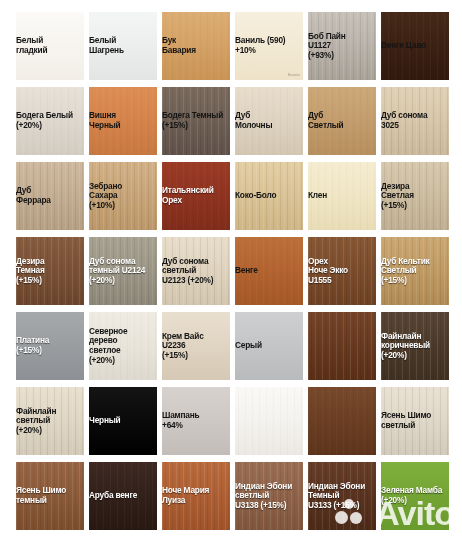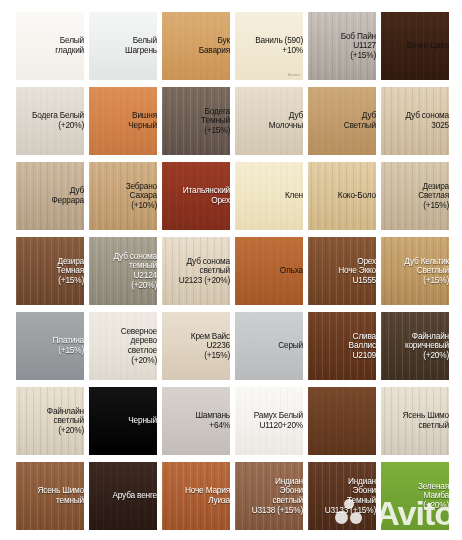--- a/index.html
+++ b/index.html
@@ -50,28 +50,27 @@
   .swatch .tex {
     position: absolute;
     inset: 0;
     z-index: 0;
   }
 
   .swatch .label {
     position: relative;
     z-index: 2;
     width: 78px;
-    text-align: right;
-    font-weight: normal;
+    text-align: left;
+    font-weight: bold;
     font-size: 8.3px;
     line-height: 9.6px;
     letter-spacing: -0.2px;
     white-space: pre-line;
     word-break: keep-all;
-    padding-left: 16px;
   }
 
   .dark-text .label { color: #141414; }
   .light-text .label {
     color: #ffffff;
     text-shadow: 0 1px 1px rgba(0,0,0,0.55);
   }
 
   
   .grain {
@@ -168,21 +167,21 @@
         <div class="tex" style="background: linear-gradient(rgb(246, 239, 221) 0%, rgb(242, 233, 212) 50%, rgb(238, 227, 201) 100%);"></div>
         <div class="label">Ваниль (590)
 +10%</div>
         <div class="stamp">Вениль</div>
       </div>
       <div class="swatch dark-text">
         <div class="tex" style="background: linear-gradient(rgb(198, 192, 184) 0%, rgb(185, 178, 170) 50%, rgb(169, 162, 153) 100%);"></div>
         <div class="grain strong"></div>
         <div class="label">Боб Пайн
 U1127
-(+15%)</div>
+(+93%)</div>
       </div>
       <div class="swatch dark-text">
         <div class="tex" style="background: linear-gradient(rgb(70, 41, 24) 0%, rgb(59, 33, 19) 50%, rgb(49, 25, 13) 100%);"></div>
         <div class="grain soft"></div>
         <div class="label">Венге Цаво</div>
       </div>
       <div class="swatch dark-text">
         <div class="tex" style="background: linear-gradient(rgb(231, 225, 216) 0%, rgb(222, 215, 205) 50%, rgb(211, 204, 193) 100%);"></div>
         <div class="grain soft"></div>
         <div class="label">Бодега Белый
@@ -231,28 +230,28 @@
 Сахара
 (+10%)</div>
       </div>
       <div class="swatch light-text">
         <div class="tex" style="background: linear-gradient(rgb(155, 59, 38) 0%, rgb(142, 51, 32) 50%, rgb(128, 44, 27) 100%);"></div>
         <div class="grain soft"></div>
         <div class="label">Итальянский
 Орех</div>
       </div>
       <div class="swatch dark-text">
+        <div class="tex" style="background: linear-gradient(rgb(227, 205, 163) 0%, rgb(217, 194, 149) 50%, rgb(207, 182, 134) 100%);"></div>
+        <div class="grain strong"></div>
+        <div class="label">Коко-Боло</div>
+      </div>
+      <div class="swatch dark-text">
         <div class="tex" style="background: linear-gradient(rgb(245, 236, 209) 0%, rgb(240, 230, 196) 50%, rgb(232, 220, 182) 100%);"></div>
         <div class="grain soft"></div>
         <div class="label">Клен</div>
-      </div>
-      <div class="swatch dark-text">
-        <div class="tex" style="background: linear-gradient(rgb(227, 205, 163) 0%, rgb(217, 194, 149) 50%, rgb(207, 182, 134) 100%);"></div>
-        <div class="grain strong"></div>
-        <div class="label">Коко-Боло</div>
       </div>
       <div class="swatch dark-text">
         <div class="tex" style="background: linear-gradient(rgb(215, 200, 173) 0%, rgb(203, 187, 159) 50%, rgb(191, 174, 146) 100%);"></div>
         <div class="grain strong"></div>
         <div class="label">Дезира
 Светлая
 (+15%)</div>
       </div>
       <div class="swatch light-text">
         <div class="tex" style="background: linear-gradient(rgb(135, 92, 63) 0%, rgb(122, 81, 54) 50%, rgb(107, 69, 44) 100%);"></div>
@@ -271,21 +270,21 @@
       <div class="swatch dark-text">
         <div class="tex" style="background: linear-gradient(rgb(232, 221, 202) 0%, rgb(222, 210, 189) 50%, rgb(210, 197, 174) 100%);"></div>
         <div class="grain strong"></div>
         <div class="label">Дуб сонома
 светлый
 U2123 (+20%)</div>
       </div>
       <div class="swatch dark-text">
         <div class="tex" style="background: linear-gradient(rgb(189, 111, 58) 0%, rgb(178, 99, 47) 50%, rgb(164, 88, 38) 100%);"></div>
         <div class="grain soft"></div>
-        <div class="label">Ольха</div>
+        <div class="label">Венге</div>
       </div>
       <div class="swatch light-text">
         <div class="tex" style="background: linear-gradient(rgb(135, 87, 53) 0%, rgb(123, 76, 44) 50%, rgb(109, 65, 35) 100%);"></div>
         <div class="grain strong"></div>
         <div class="label">Орех
 Ноче Экко
 U1555</div>
       </div>
       <div class="swatch light-text">
         <div class="tex" style="background: linear-gradient(rgb(203, 167, 114) 0%, rgb(191, 154, 99) 50%, rgb(176, 139, 85) 100%);"></div>
@@ -313,22 +312,20 @@
 U2236
 (+15%)</div>
       </div>
       <div class="swatch dark-text">
         <div class="tex" style="background: linear-gradient(rgb(205, 207, 209) 0%, rgb(195, 197, 199) 50%, rgb(184, 186, 188) 100%);"></div>
         <div class="label">Серый</div>
       </div>
       <div class="swatch light-text">
         <div class="tex" style="background: linear-gradient(rgb(117, 68, 41) 0%, rgb(103, 57, 31) 50%, rgb(90, 47, 23) 100%);"></div>
         <div class="grain strong"></div>
-        <div class="label">Слива Валлис
-U2109</div>
       </div>
       <div class="swatch light-text">
         <div class="tex" style="background: linear-gradient(rgb(87, 68, 53) 0%, rgb(75, 58, 42) 50%, rgb(63, 48, 34) 100%);"></div>
         <div class="grain strong"></div>
         <div class="label">Файнлайн
 коричневый
 (+20%)</div>
       </div>
       <div class="swatch dark-text">
         <div class="tex" style="background: linear-gradient(rgb(232, 223, 206) 0%, rgb(222, 213, 195) 50%, rgb(210, 201, 183) 100%);"></div>
@@ -342,22 +339,20 @@
         <div class="label">Черный</div>
       </div>
       <div class="swatch dark-text">
         <div class="tex" style="background: linear-gradient(rgb(215, 210, 206) 0%, rgb(205, 200, 196) 50%, rgb(194, 189, 185) 100%);"></div>
         <div class="label">Шампань
 +64%</div>
       </div>
       <div class="swatch dark-text border-thin">
         <div class="tex" style="background: linear-gradient(rgb(250, 249, 246) 0%, rgb(244, 242, 238) 50%, rgb(236, 233, 228) 100%);"></div>
         <div class="grain soft"></div>
-        <div class="label">Рамух Белый
-U1120+20%</div>
       </div>
       <div class="swatch light-text">
         <div class="tex" style="background: linear-gradient(rgb(120, 73, 44) 0%, rgb(106, 62, 35) 50%, rgb(93, 52, 27) 100%);"></div>
         <div class="grain soft"></div>
       </div>
       <div class="swatch dark-text">
         <div class="tex" style="background: linear-gradient(rgb(232, 224, 209) 0%, rgb(222, 214, 198) 50%, rgb(209, 201, 185) 100%);"></div>
         <div class="grain strong"></div>
         <div class="label">Ясень Шимо
 светлый</div>

